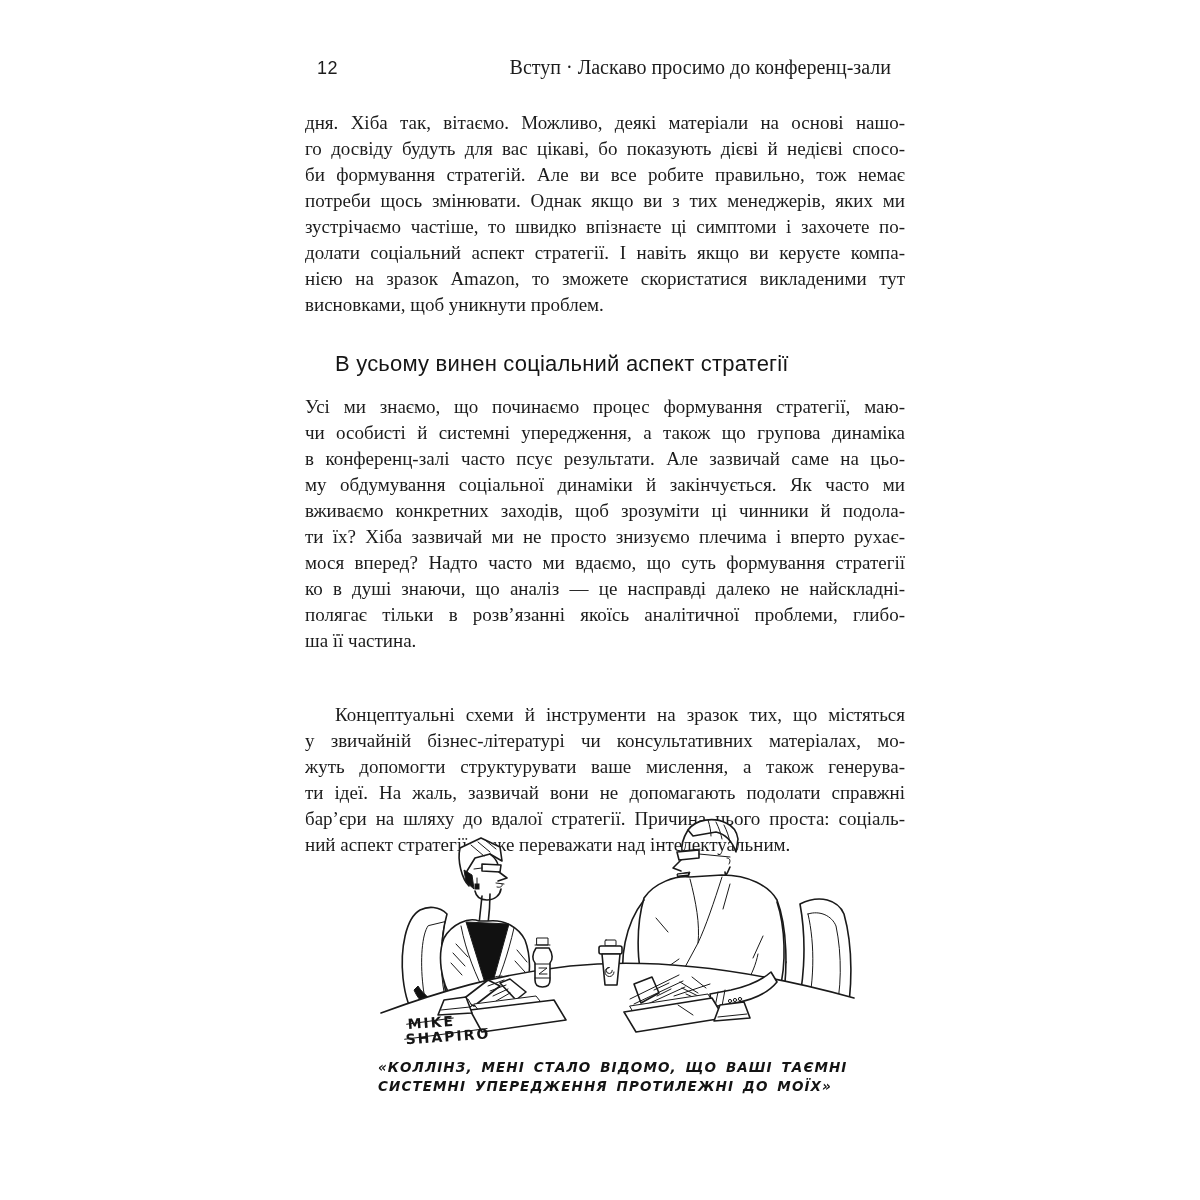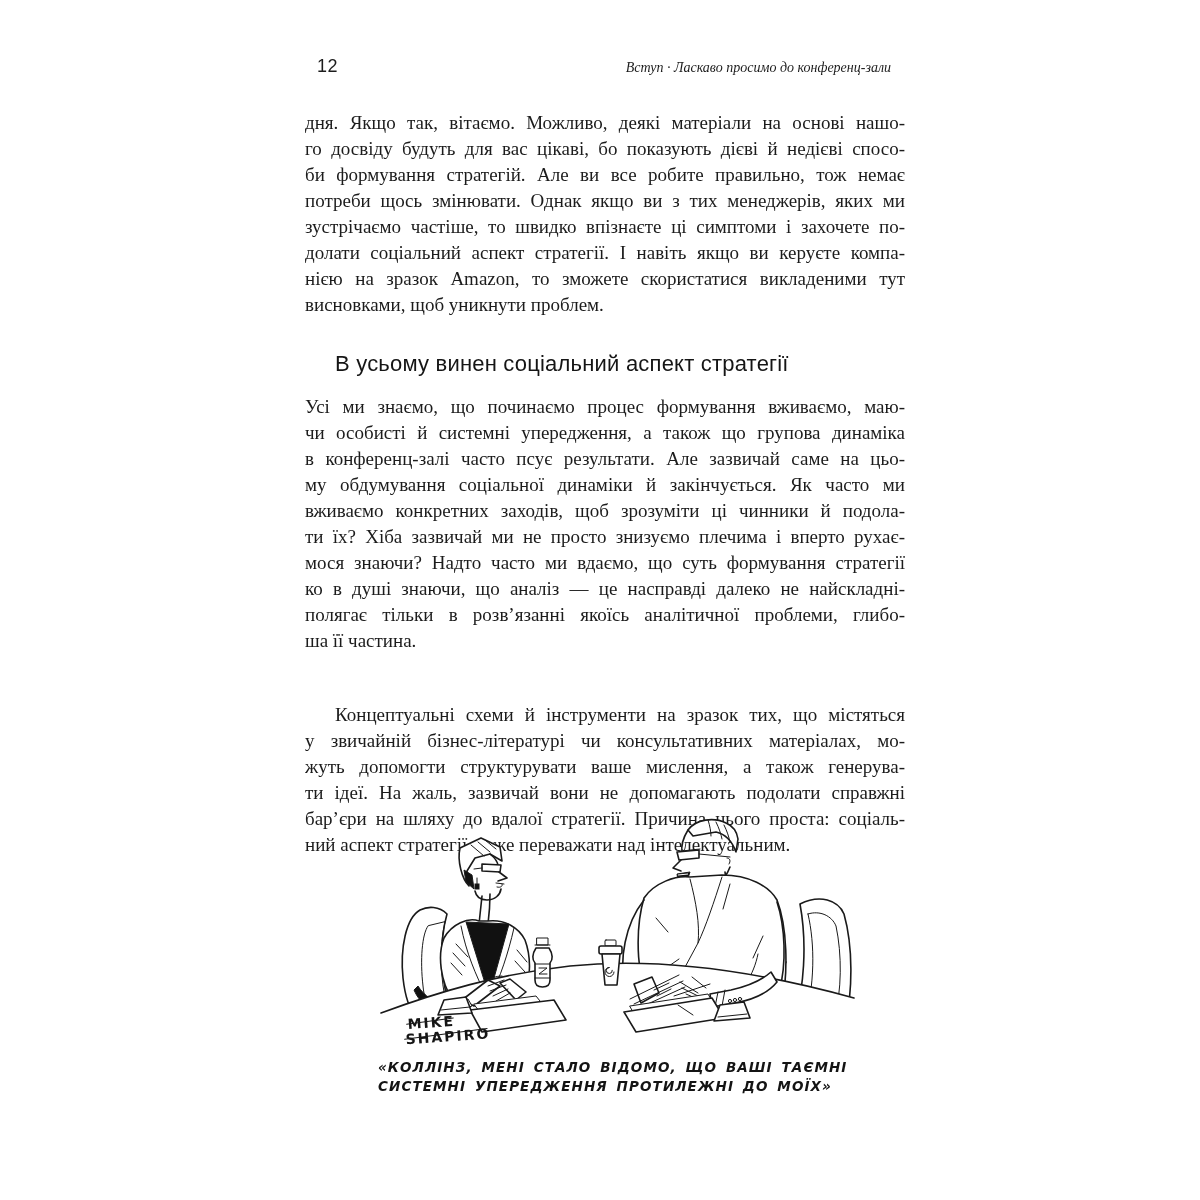--- a/index.html
+++ b/index.html
@@ -5,21 +5,21 @@
   html,body{margin:0;padding:0;}
   body{
     width:1200px;height:1200px;background:#ffffff;position:relative;
     font-family:"Liberation Serif", serif;color:#1c1c1c;overflow:hidden;
   }
   .page-header{
     position:absolute;left:305px;top:56px;width:600px;
     display:flex;align-items:baseline;font-size:19px;
   }
   .page-number{font-family:"Liberation Sans", sans-serif;font-size:18px;letter-spacing:.5px;margin-left:12px;}
-  .running-head{margin-left:auto;font-style:italic;font-size:14px;padding-right:14px;white-space:nowrap;}
+  .running-head{margin-left:auto;font-size:20px;padding-right:14px;white-space:nowrap;}
   .text-block{
     position:absolute;left:305px;top:110px;width:600px;
     font-size:19px;line-height:26px;
   }
   .line{text-align:justify;text-align-last:justify;height:26px;overflow:hidden;white-space:nowrap0;}
   .line.last{text-align-last:left;}
   .line.indent{text-indent:30px;margin-top:48px;}
   .section-heading{
     font-family:"Liberation Sans", sans-serif;font-weight:400;
     font-size:22px;line-height:26px;padding-left:30px;margin:33px 0 17px 0;
@@ -43,38 +43,38 @@
 </head>
 <body>
 
 <header class="page-header">
   <span class="page-number">12</span>
   <span class="running-head">Вступ · Ласкаво просимо до конференц-зали</span>
 </header>
 
 <main class="text-block">
   <div>
-      <div class="line">дня. Якщо так, вітаємо. Можливо, деякі матеріали на основі нашо-</div>
+      <div class="line">дня. Хіба так, вітаємо. Можливо, деякі матеріали на основі нашо-</div>
       <div class="line">го досвіду будуть для вас цікаві, бо показують дієві й недієві спосо-</div>
       <div class="line">би формування стратегій. Але ви все робите правильно, тож немає</div>
       <div class="line">потреби щось змінювати. Однак якщо ви з тих менеджерів, яких ми</div>
       <div class="line">зустрічаємо частіше, то швидко впізнаєте ці симптоми і захочете по-</div>
       <div class="line">долати соціальний аспект стратегії. І навіть якщо ви керуєте компа-</div>
       <div class="line">нією на зразок Amazon, то зможете скористатися викладеними тут</div>
       <div class="line last">висновками, щоб уникнути проблем.</div>
     </div>
   <h2 class="section-heading">В усьому винен соціальний аспект стратегії</h2>
   <div>
-      <div class="line">Усі ми знаємо, що починаємо процес формування вживаємо, маю-</div>
+      <div class="line">Усі ми знаємо, що починаємо процес формування стратегії, маю-</div>
       <div class="line">чи особисті й системні упередження, а також що групова динаміка</div>
       <div class="line">в конференц-залі часто псує результати. Але зазвичай саме на цьо-</div>
       <div class="line">му обдумування соціальної динаміки й закінчується. Як часто ми</div>
       <div class="line">вживаємо конкретних заходів, щоб зрозуміти ці чинники й подола-</div>
       <div class="line">ти їх? Хіба зазвичай ми не просто знизуємо плечима і вперто рухає-</div>
-      <div class="line">мося знаючи? Надто часто ми вдаємо, що суть формування стратегії</div>
+      <div class="line">мося вперед? Надто часто ми вдаємо, що суть формування стратегії</div>
       <div class="line">ко в душі знаючи, що аналіз — це насправді далеко не найскладні-</div>
       <div class="line">полягає тільки в розв’язанні якоїсь аналітичної проблеми, глибо-</div>
       <div class="line last">ша її частина.</div>
     </div>
   <div>
       <div class="line indent">Концептуальні схеми й інструменти на зразок тих, що містяться</div>
       <div class="line">у звичайній бізнес-літературі чи консультативних матеріалах, мо-</div>
       <div class="line">жуть допомогти структурувати ваше мислення, а також генерува-</div>
       <div class="line">ти ідеї. На жаль, зазвичай вони не допомагають подолати справжні</div>
       <div class="line">бар’єри на шляху до вдалої стратегії. Причина цього проста: соціаль-</div>

